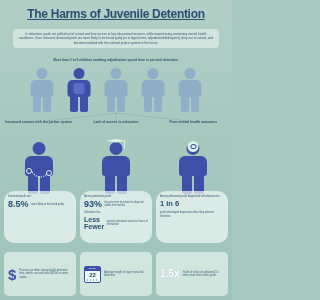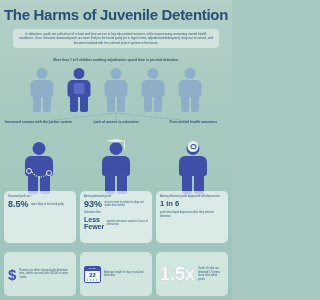--- a/index.html
+++ b/index.html
@@ -9,22 +9,22 @@
     font-family:"Liberation Sans", sans-serif;
     color:#2f4f6f;
     position:relative;
   }
   .page{position:relative;width:232px;height:300px;
     background:linear-gradient(180deg,#b3cfc7 0%,#a6c8bf 45%,#9ec4bb 100%);}
 
   
   .title{
     position:absolute;top:5px;left:0;width:232px;text-align:center;
-    font-size:15px;font-weight:600;letter-spacing:-0.3px;
-    color:#2b4f72;line-height:19px;
+    font-size:12px;font-weight:600;letter-spacing:-0.3px;
+    color:#2b4f72;line-height:19px;text-decoration:underline;
   }
   .intro{
     position:absolute;top:29px;left:13px;width:206px;
     background:rgba(238,246,243,.55);
     border-radius:4px;
     padding:3px 5px;box-sizing:border-box;
     font-size:3.1px;line-height:4.4px;text-align:center;
     color:#33566f;
   }
   .caption{
@@ -91,21 +91,21 @@
     width:11px;height:11px;border-radius:50%;background:#dff0ea;}
   .brain:after{content:"";position:absolute;top:3px;left:2.5px;width:6px;height:5px;
     border:1.2px solid #3f4fa8;border-radius:50% 50% 40% 40%;box-sizing:border-box;}
 
   
   .cards{
     position:absolute;top:191px;left:4px;width:224px;height:52px;
     display:flex;gap:4px;
   }
   .card{
-    flex:1;background:rgba(240,248,245,.72);border-radius:5px;
+    flex:1;background:rgba(240,248,245,.72);border-radius:10px;
     padding:4px 4px 3px 4px;box-sizing:border-box;
   }
   .card .lede{font-size:2.7px;line-height:3.4px;color:#3a5c74;margin-bottom:1px;}
   .statrow{display:flex;align-items:center;gap:2.5px;margin-bottom:2px;}
   .bignum{font-size:9px;font-weight:700;color:#2b4f72;line-height:10px;white-space:nowrap;}
   .bignum.small{font-size:7.5px;}
   .sidetext{font-size:2.6px;line-height:3.2px;color:#3a5c74;}
   .card.mid .stack{font-size:7px;font-weight:700;color:#2b4f72;line-height:7.5px;}
   .lessfewer{display:flex;flex-direction:column;}
 
@@ -120,21 +120,21 @@
   .bcard .txt{font-size:2.7px;line-height:3.5px;color:#3a5c74;}
   .dollar{font-size:15px;font-weight:700;color:#3f4fa8;line-height:15px;}
   .calendar{width:17px;height:17px;border-radius:2px;background:#eef6f3;
     border:1.2px solid #3f4fa8;box-sizing:border-box;position:relative;flex:none;}
   .calendar .chead{position:absolute;top:0;left:0;right:0;height:4.5px;background:#3f4fa8;
     color:#eef6f3;font-size:2.4px;text-align:center;line-height:4.5px;font-weight:700;}
   .calendar .cnum{position:absolute;top:5px;left:0;right:0;text-align:center;
     font-size:6px;font-weight:700;color:#2b4f72;line-height:7px;}
   .calendar .cgrid{position:absolute;bottom:1px;left:1.5px;right:1.5px;height:2px;
     background:repeating-linear-gradient(90deg,#9fb6c9 0 1.5px,transparent 1.5px 3px);}
-  .ratio{font-size:18px;font-weight:700;color:#ffffff;line-height:14px;
+  .ratio{font-size:10px;font-weight:700;color:#ffffff;line-height:14px;
     text-shadow:0 0 1px rgba(63,79,168,.35);}
 </style>
 </head>
 <body>
 
 <div class="page">
 
   <div class="title">The Harms of Juvenile Detention</div>
 
   <div class="intro">In detention, youth are pulled out of school and lose access to key educational services, while experiencing worsening mental health conditions. Once released, detained youth are more likely to be found guilty (or in legal terms, adjudicated delinquent), drop out of school, and become involved with the criminal justice system in the future.</div>

